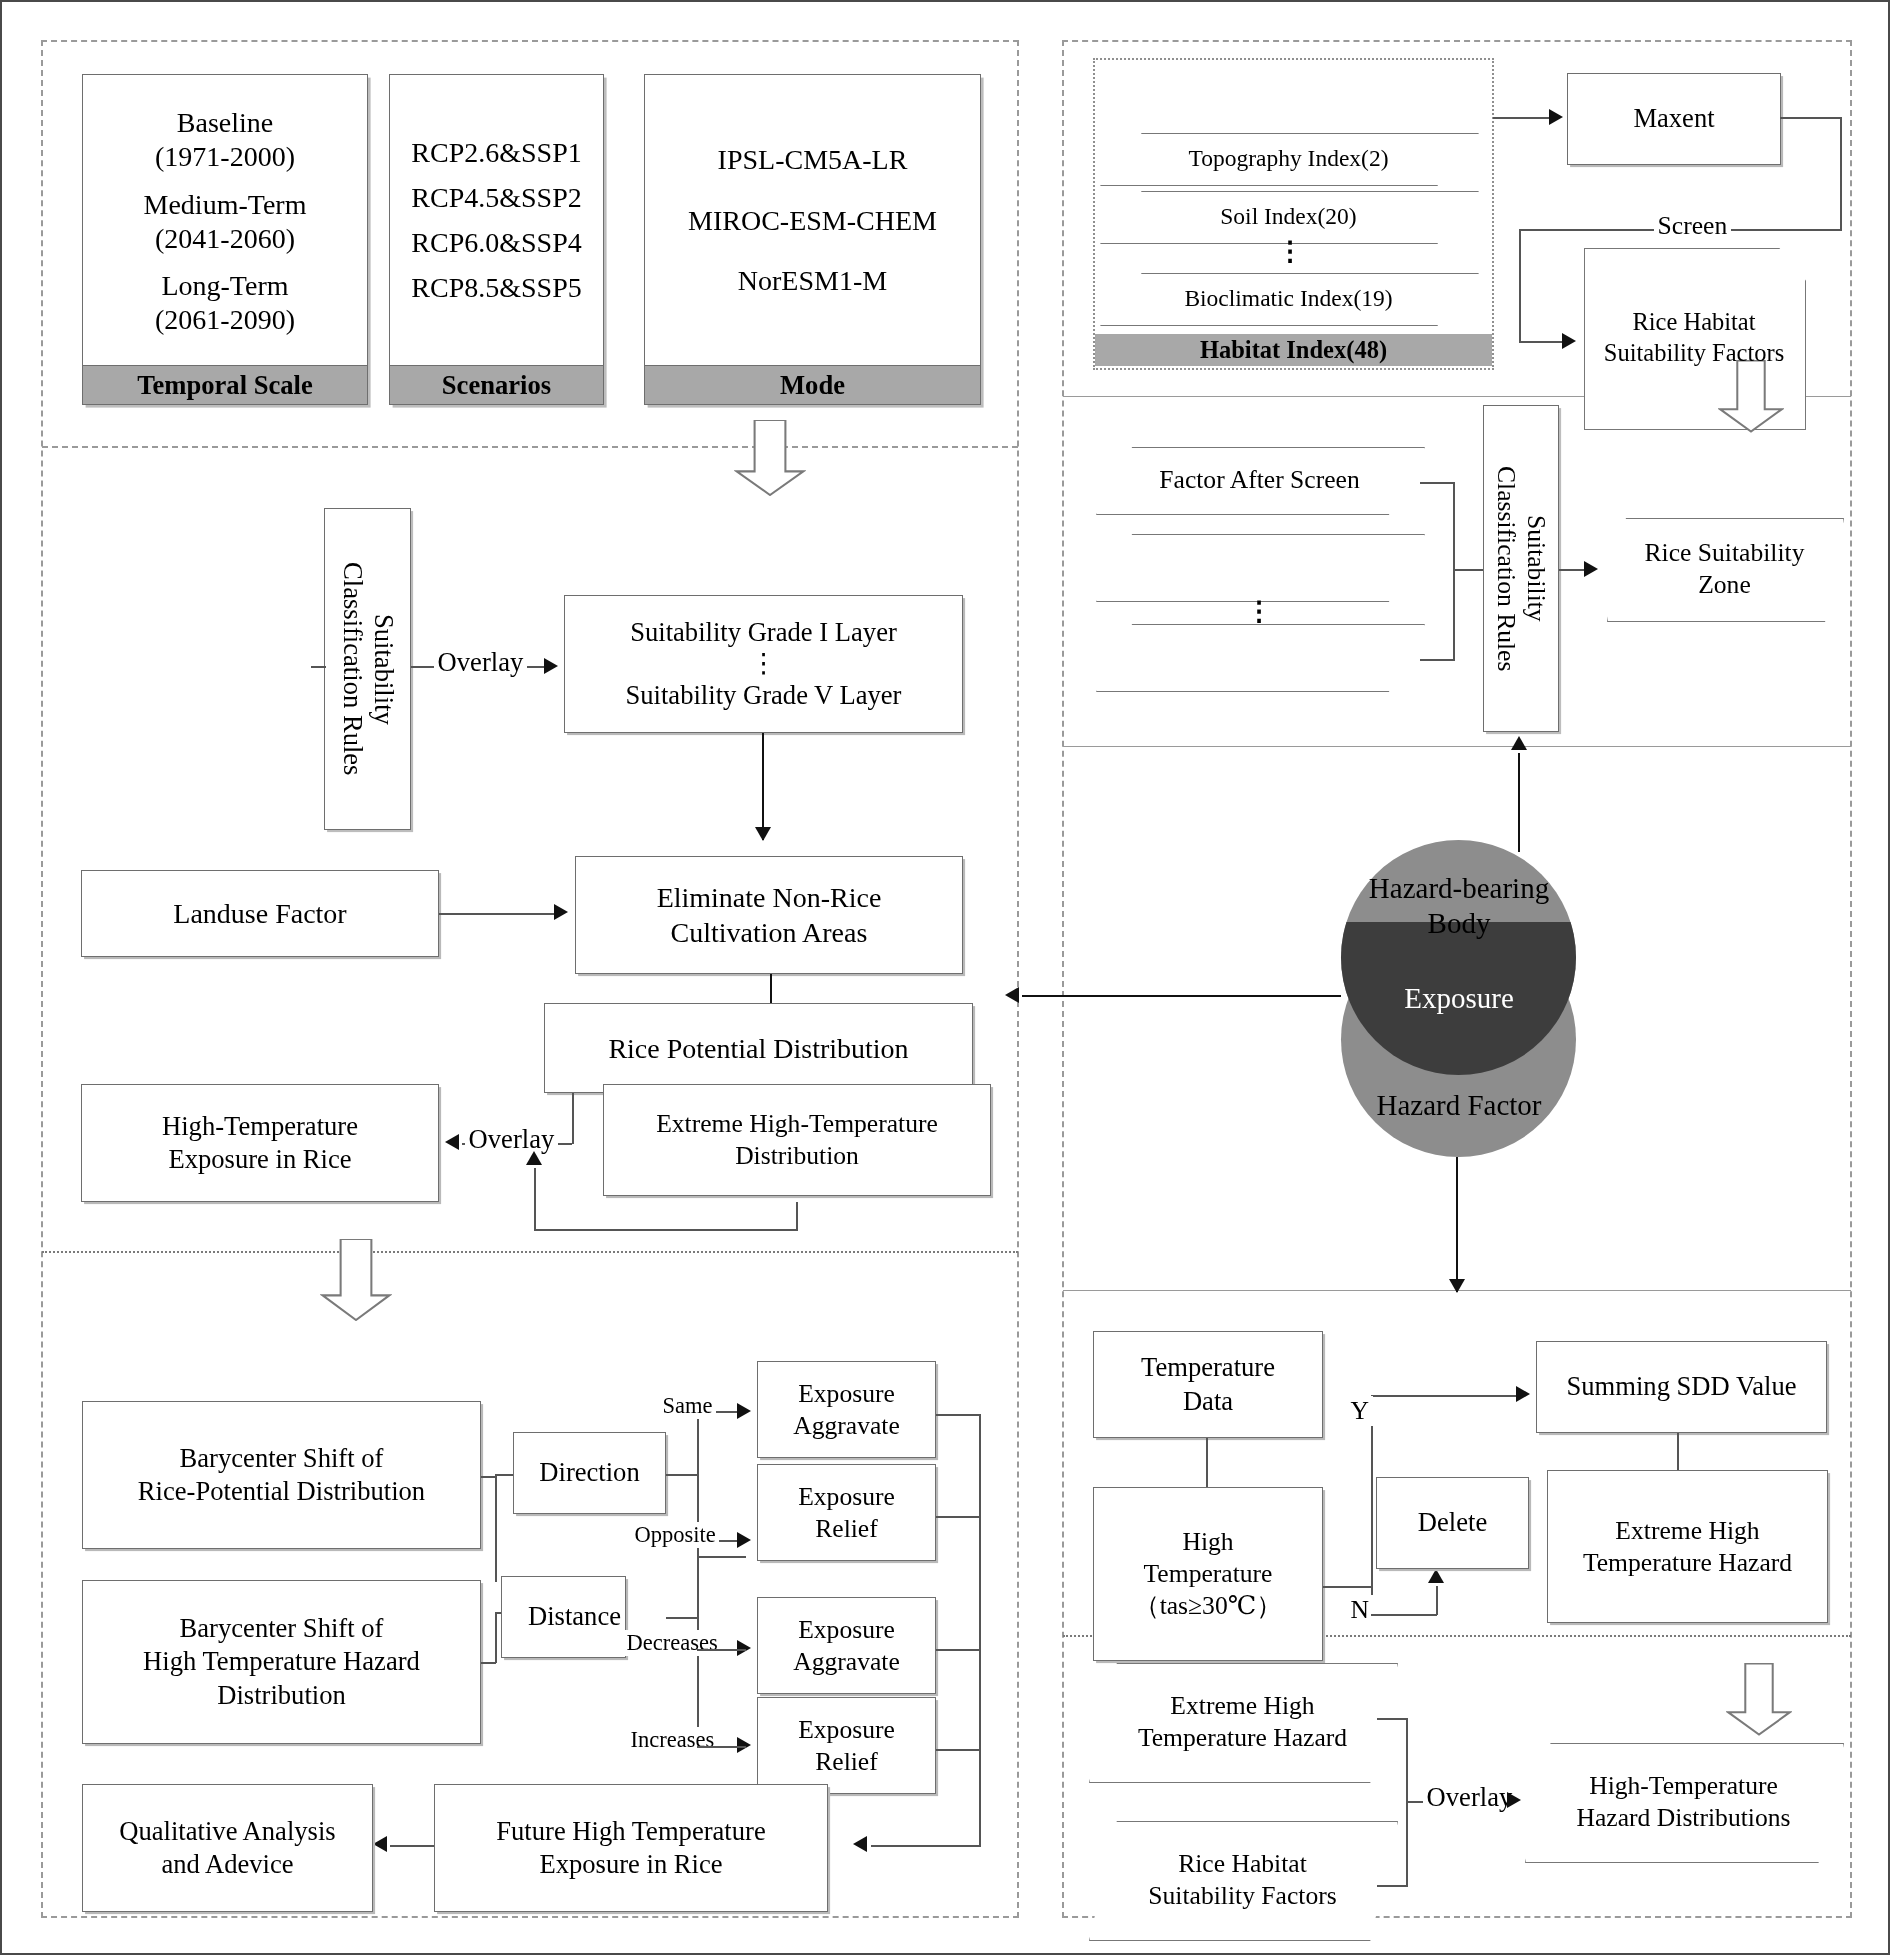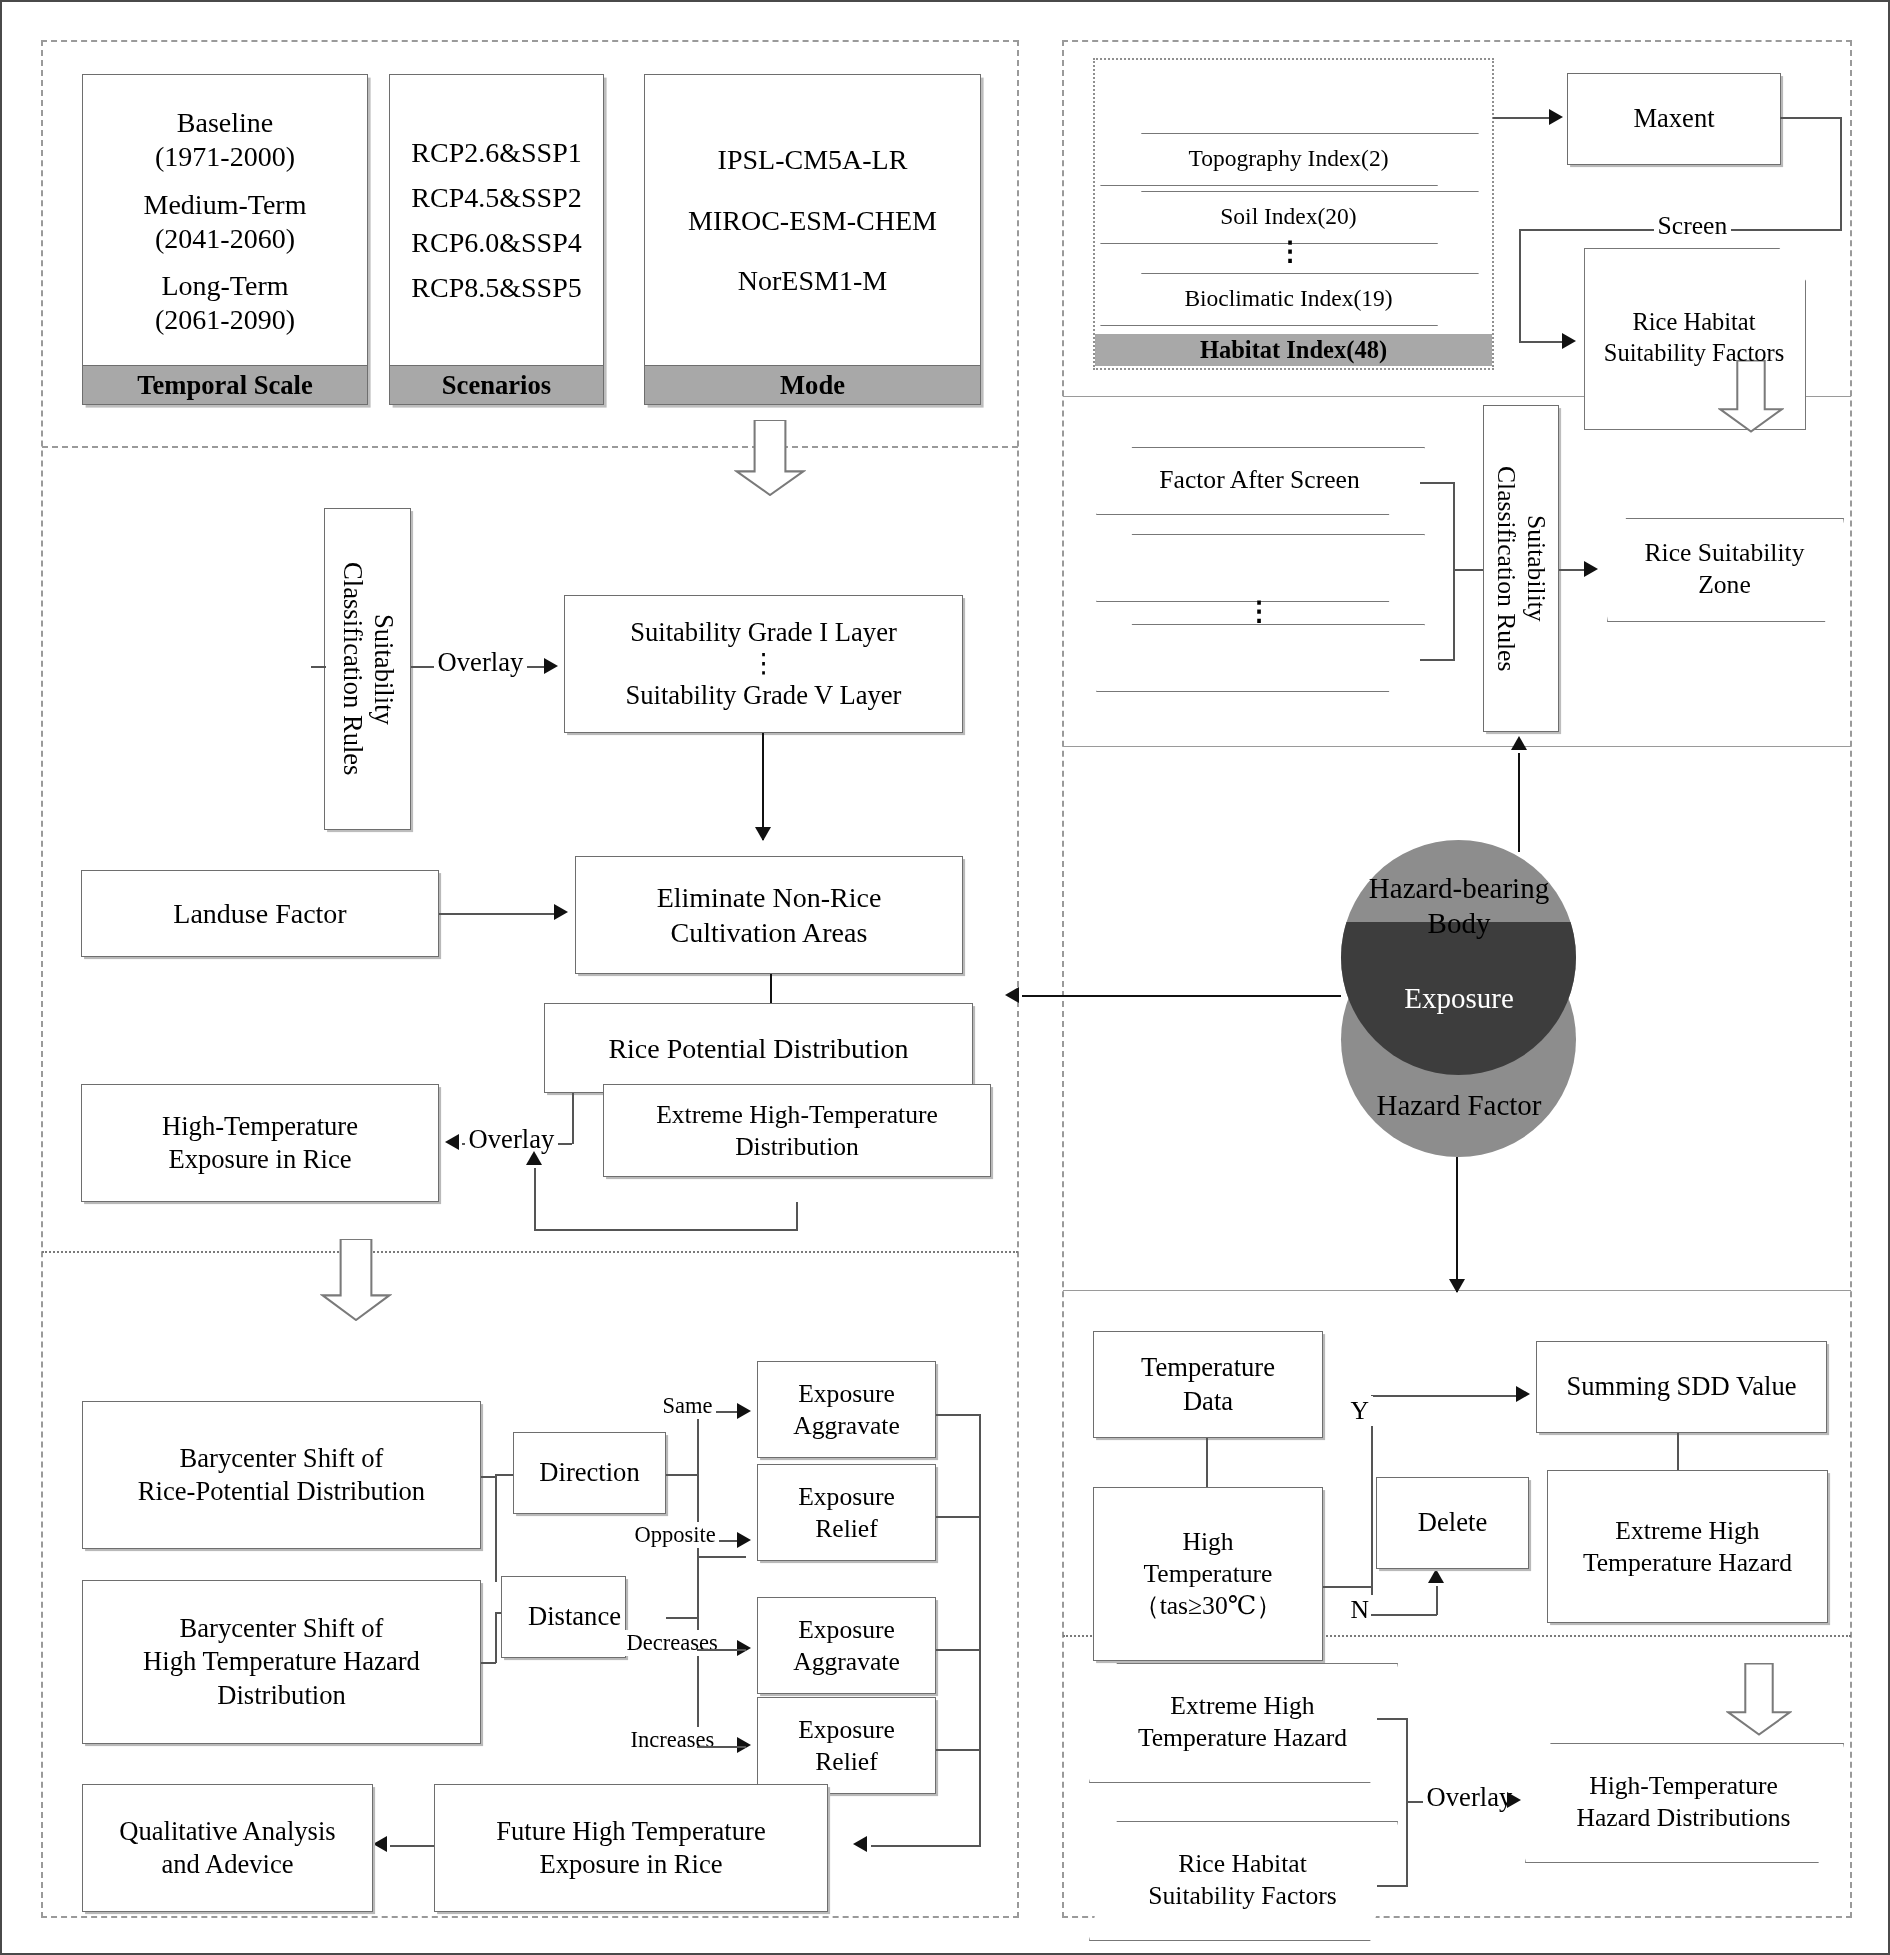--- a/index.html
+++ b/index.html
@@ -258,21 +258,21 @@
     <span>Cultivation Areas</span>
   </div>
 
   <div class="vb" style="left:768px;top:972px;height:49px;"></div>
   <div class="ar ar-d" style="left:760px;top:1008px;"></div>
 
   <div class="box" style="left:542px;top:1001px;width:429px;height:90px;font-size:28px;">
     <span>Rice Potential Distribution</span>
   </div>
 
-  <div class="box" style="left:601px;top:1082px;width:388px;height:93px;font-size:25.6px;flex-direction:column;">
+  <div class="box" style="left:601px;top:1082px;width:388px;height:112px;font-size:25.6px;flex-direction:column;">
     <span>Extreme High-Temperature</span>
     <span>Distribution</span>
   </div>
 
   <div class="box" style="left:79px;top:1082px;width:358px;height:118px;font-size:26.6px;flex-direction:column;">
     <span>High-Temperature</span>
     <span>Exposure in Rice</span>
   </div>
 
   <div class="v" style="left:570px;top:1091px;height:51px;"></div>

